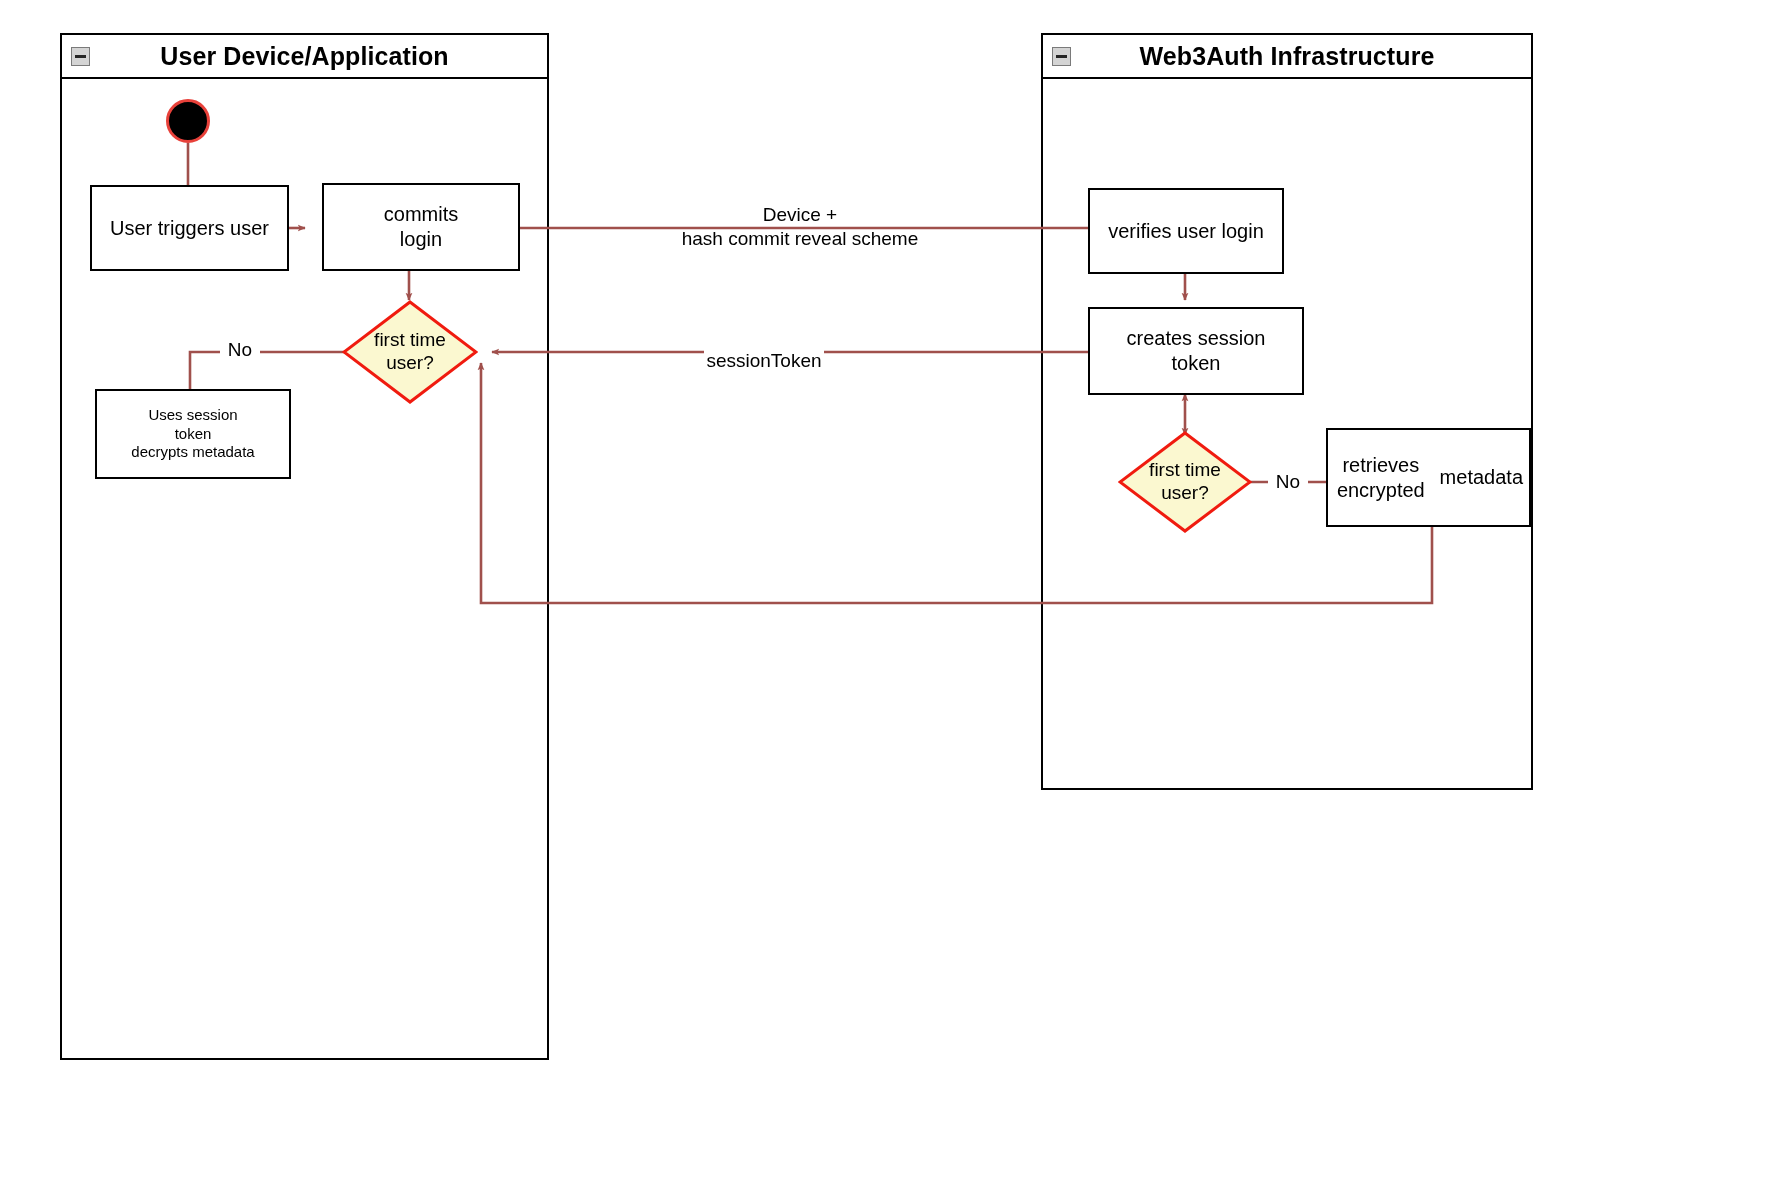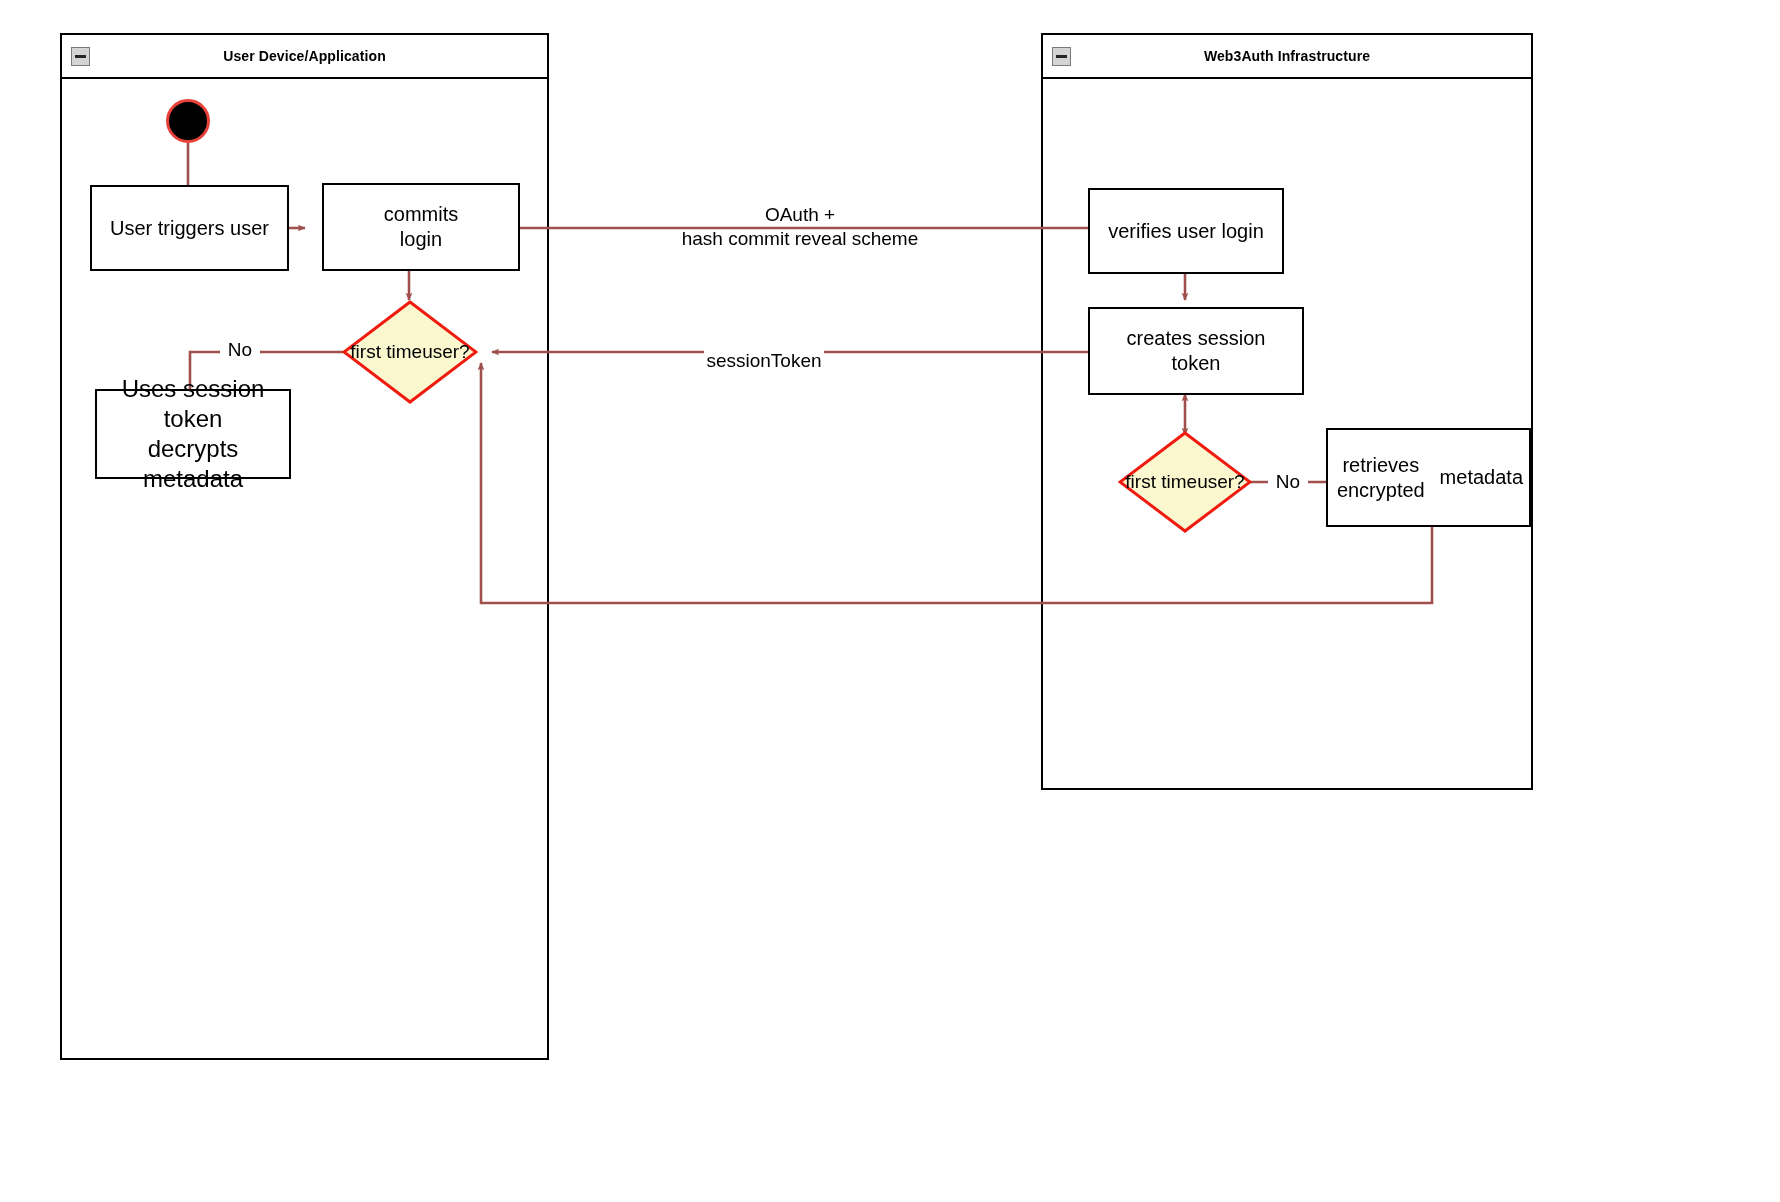--- a/index.html
+++ b/index.html
@@ -4,38 +4,38 @@
 <title>Web3Auth Login Activity Diagram</title>
 <style>
   html,body{margin:0;padding:0;background:#ffffff;}
   body{font-family:"Liberation Sans",sans-serif;}
   #canvas{position:relative;width:1780px;height:1202px;background:#ffffff;overflow:hidden;}
 
   
   .pool{position:absolute;border:2px solid #000;background:#fff;box-sizing:border-box;}
   .pool-header{position:absolute;left:0;top:0;right:0;height:44px;border-bottom:2px solid #000;
       box-sizing:border-box;display:flex;align-items:center;justify-content:center;background:#fff;}
-  .pool-title{font-size:14px;font-weight:bold;color:#000;letter-spacing:.1px;}
+  .pool-title{font-size:25px;font-weight:bold;color:#000;letter-spacing:.1px;}
   .collapse-icon{position:absolute;left:9px;top:12px;width:19px;height:19px;background:#d4d4d4;
       border:1px solid #7a7a7a;box-sizing:border-box;display:flex;align-items:center;justify-content:center;}
   .collapse-icon i{display:block;width:11px;height:3px;background:#262626;}
 
   
   .node{position:absolute;box-sizing:border-box;display:flex;align-items:center;justify-content:center;
       text-align:center;color:#000;}
   .act{border:2px solid #000;background:#fff;font-size:20px;line-height:1.25;}
   .act span{display:block;padding:0 6px;}
 
   .start-node{position:absolute;border-radius:50%;background:#000;border:3px solid #e8413a;box-sizing:border-box;}
 
   .diamond-wrap{position:absolute;}
   .diamond-wrap svg{position:absolute;left:0;top:0;}
   .diamond-label{position:absolute;left:0;top:0;right:0;bottom:0;display:flex;align-items:center;
       justify-content:center;text-align:center;font-size:19px;line-height:1.2;color:#000;
-      flex-direction:row;pointer-events:none;}
+      flex-direction:column;pointer-events:none;}
 
   
   .edge-label{position:absolute;font-size:19px;color:#000;text-align:center;line-height:1.25;white-space:nowrap;}
   .edge-label.multi{white-space:normal;}
 
   
   #wires{position:absolute;left:0;top:0;width:1780px;height:1202px;pointer-events:none;}
 </style>
 </head>
 <body>
@@ -108,21 +108,21 @@
   <div class="diamond-wrap" style="left:342px;top:300px;width:136px;height:104px;">
     <svg width="136" height="104" viewBox="0 0 136 104" xmlns="http://www.w3.org/2000/svg">
       <polygon points="68,2 134,52 68,102 2,52" fill="#fbf8d0" stroke="#f01b0f" stroke-width="3"></polygon>
     </svg>
     <div class="diamond-label">
       <span>first time</span>
       <span>user?</span>
     </div>
   </div>
 
-  <div class="node act" style="left:95px;top:389px;width:196px;height:90px;flex-direction:column;font-size:24px;">
+  <div class="node act" style="left:95px;top:389px;width:196px;height:90px;flex-direction:column;font-size:15px;">
     <span>Uses session</span>
     <span>token</span>
     <span>decrypts metadata</span>
   </div>
 
   <div class="node act" style="left:1088px;top:188px;width:196px;height:86px;">
     <span>verifies user login</span>
   </div>
 
   <div class="node act" style="left:1088px;top:307px;width:216px;height:88px;flex-direction:column;">
@@ -139,21 +139,21 @@
       <span>user?</span>
     </div>
   </div>
 
   <div class="node act" style="left:1326px;top:428px;width:205px;height:99px;flex-direction:row;">
     <span>retrieves encrypted</span>
     <span>metadata</span>
   </div>
 
   <div class="edge-label multi" style="left:630px;top:203px;width:340px;">
-    <div>OAuth +</div>
+    <div>Device +</div>
     <div>hash commit reveal scheme</div>
   </div>
 
   <div class="edge-label" style="left:704px;top:349px;width:120px;background:#fff;">
     <span>sessionToken</span>
   </div>
 
   <div class="edge-label" style="left:220px;top:338px;width:40px;background:#fff;">
     <span>No</span>
   </div>

